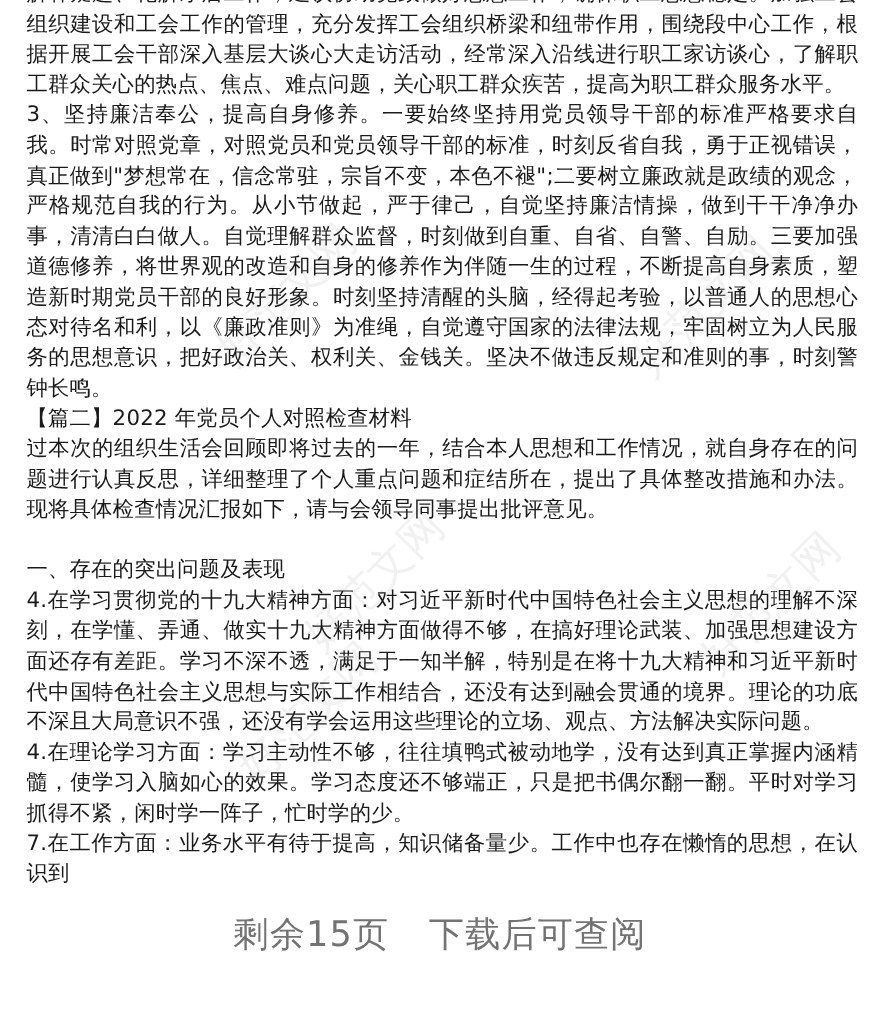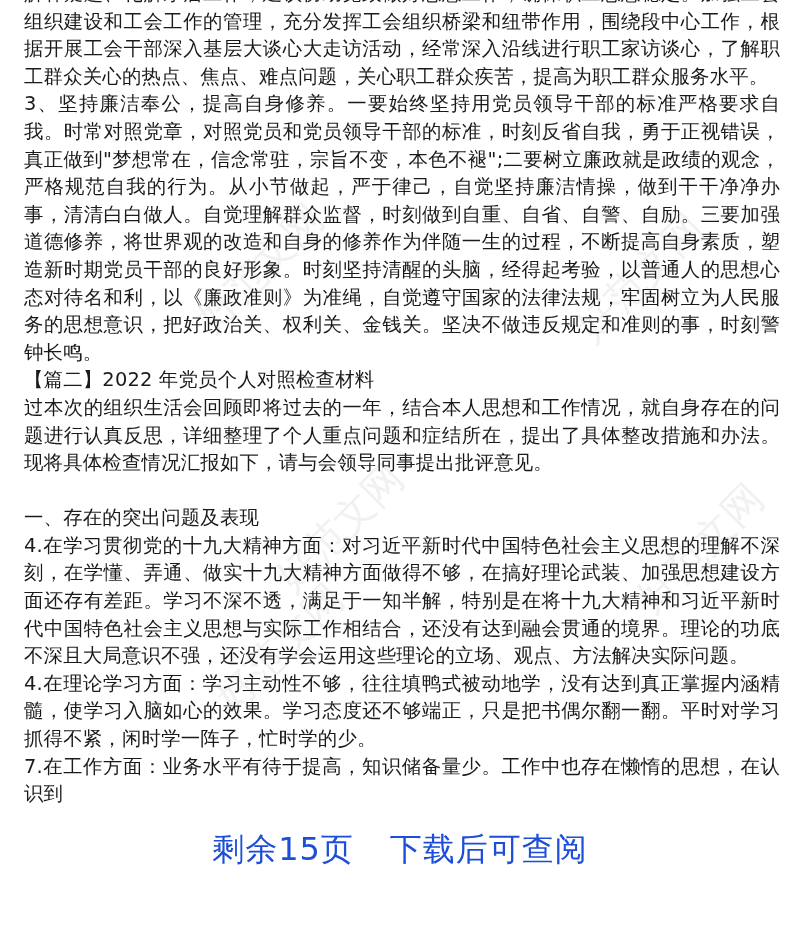--- a/index.html
+++ b/index.html
@@ -39,21 +39,21 @@
       white-space: nowrap;
       font-family: "DejaVu Sans", sans-serif;
     }
     .more-footer {
       position: absolute;
       left: 0;
       top: 828px;
       width: 800px;
       text-align: center;
       font-size: 32px;
-      color: #1d4ed8;
+      color: #737373;
       letter-spacing: 1px;
       font-family: "DejaVu Sans", "Liberation Sans", sans-serif;
     }
     .more-footer span + span { margin-left: 36px; }
   </style>
 </head>
 <body>
 
 <div class="watermark" style="left:180px; top:240px;">好范文网</div>
 <div class="watermark" style="left:560px; top:250px;">好范文网</div>

